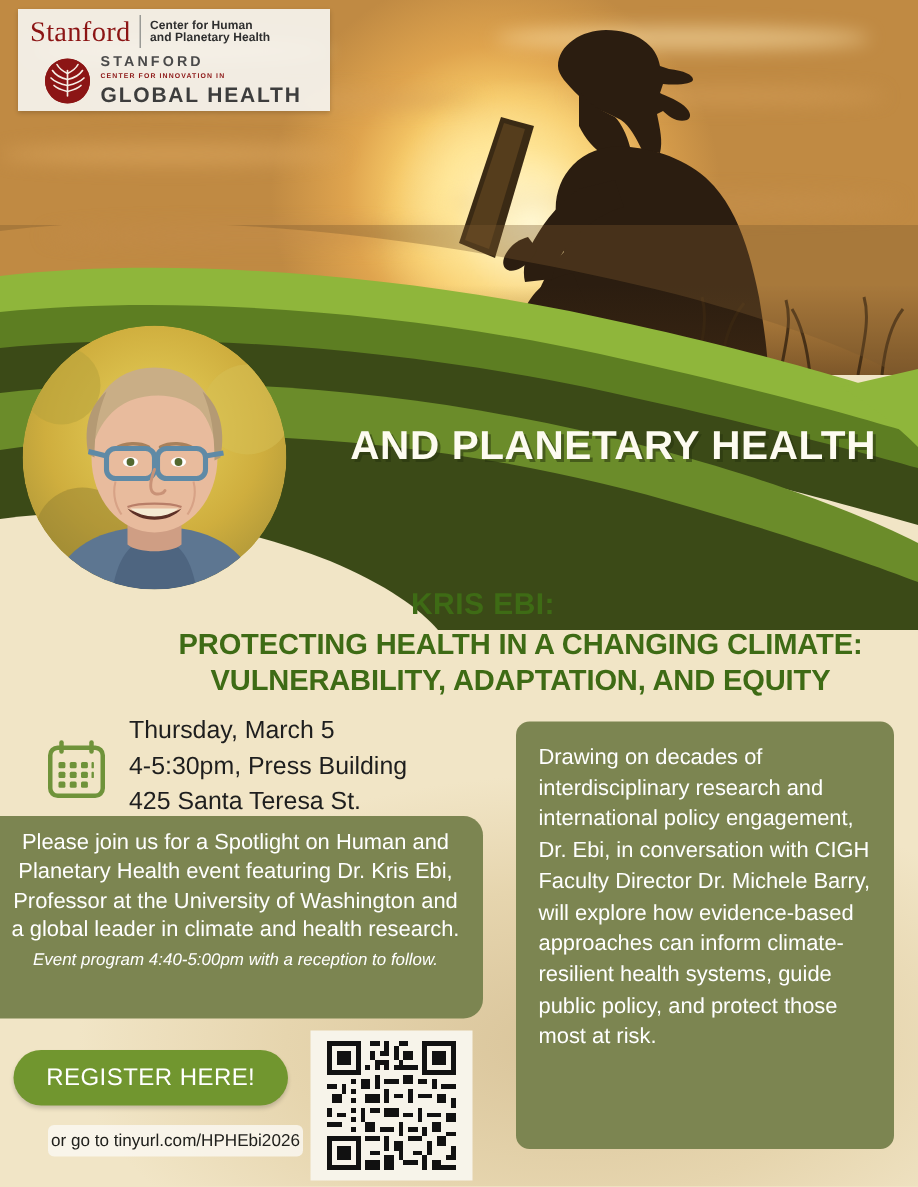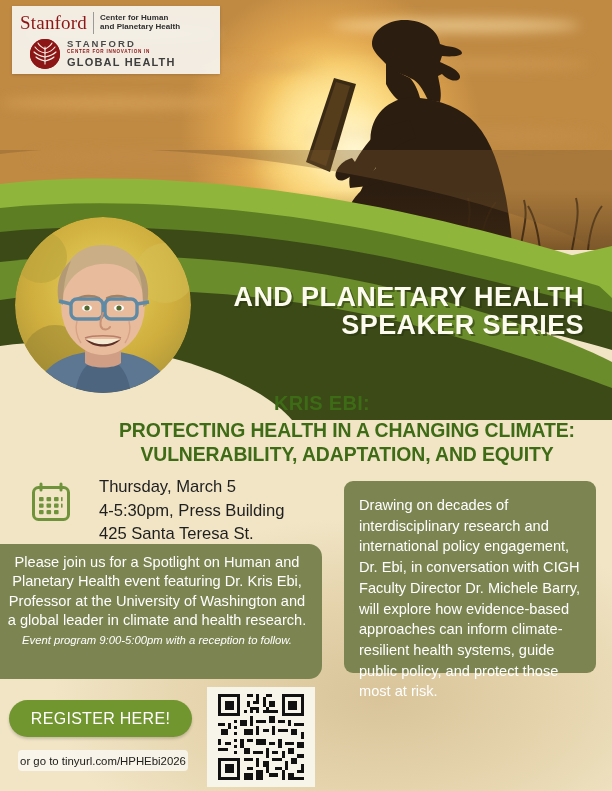--- a/index.html
+++ b/index.html
@@ -60,21 +60,21 @@
     letter-spacing:.2px;line-height:1;
   }
   .logo-div{width:1px;height:22px;background:#9a9a96;}
   .logo-sub{font-size:8px;line-height:1.12;color:#2e2e2e;font-weight:600;letter-spacing:.05px;}
   .logo-row2{display:flex;align-items:center;gap:7px;margin-top:5px;padding-left:10px;}
   .seal{width:30px;height:30px;border-radius:50%;background:#8c1515;position:relative;flex:none;}
   .seal svg{position:absolute;left:0;top:0;}
   .cigh{display:flex;flex-direction:column;line-height:1;}
   .cigh-1{font-size:9.5px;letter-spacing:2.1px;color:#4a4a4a;font-weight:700;}
   .cigh-2{font-size:4.6px;letter-spacing:.75px;color:#8c1515;font-weight:700;margin:2px 0 2px;}
-  .cigh-3{font-size:11px;letter-spacing:1.2px;color:#3d3d3d;font-weight:700;}
+  .cigh-3{font-size:14px;letter-spacing:1.2px;color:#3d3d3d;font-weight:700;}
   
   .portrait{
     position:absolute;left:15px;top:217px;width:176px;height:176px;border-radius:50%;
     overflow:hidden;
   }
   
   .maintitle{
     position:absolute;left:0;top:284px;width:598px;text-align:right;
     color:#fdfbf0;font-weight:bold;font-size:27px;line-height:1.03;
     letter-spacing:.4px;
@@ -87,52 +87,52 @@
     color:#3e6b15;font-weight:bold;font-size:20px;letter-spacing:.3px;
   }
   .talk{
     position:absolute;left:0;top:418px;width:612px;text-align:center;
     color:#3e6b15;font-weight:bold;font-size:19.4px;line-height:1.24;
     letter-spacing:-.1px;
     margin-left:41px;
   }
   
   .dateblock{
-    position:absolute;left:30px;top:475px;display:flex;align-items:flex-start;gap:27px;
+    position:absolute;left:30px;top:475px;display:flex;align-items:center;gap:14px;
   }
   .cal{width:42px;height:44px;flex:none;margin-top:5px;}
   .datelines{font-size:16.6px;line-height:1.42;color:#1e1e1e;}
   
   .leftpanel{
     position:absolute;left:-8px;top:544px;width:330px;height:135px;
     background:#7c8551;border-radius:0 13px 13px 0;
     color:#fff;box-sizing:border-box;padding:9px 14px 6px 14px;
     text-align:center;
   }
   .leftpanel p{margin:0;font-size:14.6px;line-height:1.32;}
   .leftpanel .ital{
     font-style:italic;font-size:11.3px;margin-top:4px;line-height:1.2;
   }
   
   .rightpanel{
-    position:absolute;left:344px;top:481px;width:252px;height:192px;
+    position:absolute;left:344px;top:481px;width:252px;height:285px;
     background:#7c8551;border-radius:9px;color:#fff;
     box-sizing:border-box;padding:14px 14px 10px 15px;
   }
   .rightpanel p{margin:0;font-size:14.6px;line-height:1.42;}
   
   .register{
     position:absolute;left:9px;top:700px;width:183px;height:37px;
     background:#71962f;border-radius:19px;color:#fff;
     display:flex;align-items:center;justify-content:center;
     font-size:16px;font-weight:500;letter-spacing:.3px;
     box-shadow:0 2px 3px rgba(0,0,0,.18);
   }
   .tinyurl{
-    position:absolute;left:18px;top:750px;width:170px;height:21px;
+    position:absolute;left:32px;top:750px;width:170px;height:21px;
     background:rgba(250,248,242,.82);border-radius:4px;
     display:flex;align-items:center;justify-content:center;
     font-size:11.4px;color:#20201c;
   }
   
   .qrwrap{
     position:absolute;left:207px;top:687px;width:108px;height:100px;
     background:#f7f4ea;padding:4px;box-sizing:border-box;
   }
   
@@ -327,21 +327,20 @@
         <path d="M70 121 C78 118 98 118 106 121" stroke="#b87e68" stroke-width="1.6" fill="none"></path>
 
         <path d="M62 104 C60 112 62 120 66 126" stroke="#d7a286" stroke-width="1.4" fill="none"></path>
         <path d="M114 104 C116 112 114 120 110 126" stroke="#d7a286" stroke-width="1.4" fill="none"></path>
       </g>
     </svg>
   </div>
 
   <div class="maintitle">
     <div>AND PLANETARY HEALTH</div>
-    <div>SPEAKER SERIES</div>
   </div>
 
   <div class="speaker">KRIS EBI:</div>
   <div class="talk">
     <div>PROTECTING HEALTH IN A CHANGING CLIMATE:</div>
     <div>VULNERABILITY, ADAPTATION, AND EQUITY</div>
   </div>
 
   <div class="dateblock">
     <span class="cal">
@@ -369,21 +368,21 @@
     </span>
     <span class="datelines">
       <div>Thursday, March 5</div>
       <div>4-5:30pm, Press Building</div>
       <div>425 Santa Teresa St.</div>
     </span>
   </div>
 
   <div class="leftpanel">
     <p>Please join us for a Spotlight on Human and Planetary Health event featuring Dr. Kris Ebi, Professor at the University of Washington and a global leader in climate and health research.</p>
-    <p class="ital">Event program 9:00-5:00pm with a reception to follow.</p>
+    <p class="ital">Event program 4:40-5:00pm with a reception to follow.</p>
   </div>
 
   <div class="rightpanel">
     <p>Drawing on decades of interdisciplinary research and international policy engagement, Dr. Ebi, in conversation with CIGH Faculty Director Dr. Michele Barry, will explore how evidence-based approaches can inform climate-resilient health systems, guide public policy, and protect those most at risk.</p>
   </div>
 
   <div class="register">REGISTER HERE!</div>
   <div class="tinyurl">or go to tinyurl.com/HPHEbi2026</div>
 
   <div class="qrwrap">

